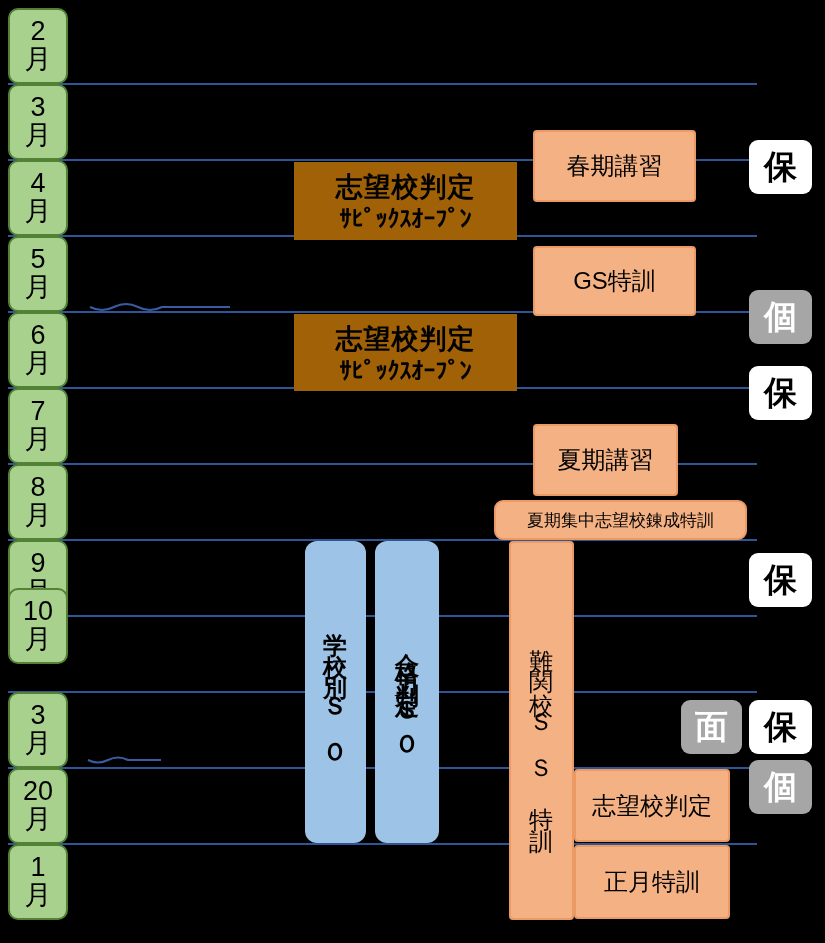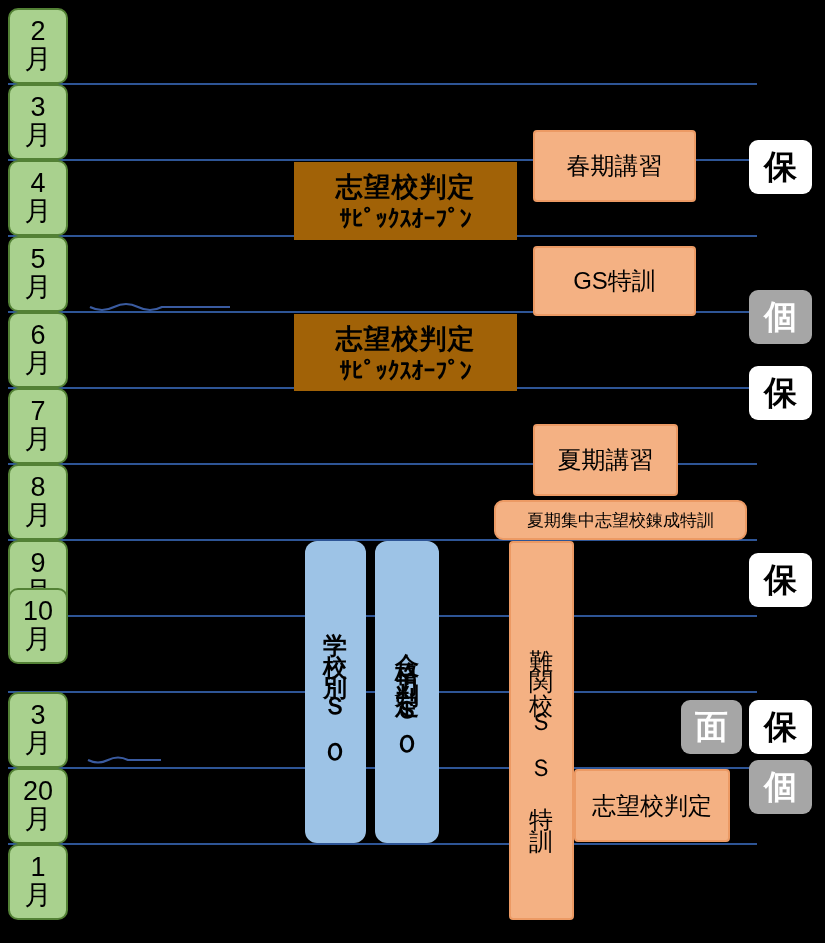--- a/index.html
+++ b/index.html
@@ -120,20 +120,21 @@
 
   <div class="vblue vtext" style="left:305px; top:541px; width:61px; height:302px; line-height:61px; letter-spacing:22px;">学校別ＳＯ</div>
   <div class="vblue vtext" style="left:375px; top:541px; width:64px; height:302px; line-height:64px; letter-spacing:10px;">合格力判定ＳＯ</div>
 
   <div class="orangebox" style="left:533px; top:130px; width:163px; height:72px;">春期講習</div>
   <div class="orangebox" style="left:533px; top:246px; width:163px; height:70px;">GS特訓</div>
   <div class="orangebox" style="left:533px; top:424px; width:145px; height:72px;">夏期講習</div>
   <div class="orangebox smalltext" style="left:494px; top:500px; width:253px; height:40px;">夏期集中志望校錬成特訓</div>
   <div class="orangebox vtext" style="left:509px; top:541px; width:65px; height:379px; line-height:61px; letter-spacing:22px; display:block;">難関校ＳＳ特訓</div>
   <div class="orangebox" style="left:574px; top:769px; width:156px; height:73px;">志望校判定</div>
+  <div class="orangebox" style="left:574px; top:845px; width:156px; height:74px;">正月特訓</div>
 
   <div class="badge badge-white" style="left:749px; top:140px;">保</div>
   <div class="badge badge-gray" style="left:749px; top:290px;">個</div>
   <div class="badge badge-white" style="left:749px; top:366px;">保</div>
   <div class="badge badge-white" style="left:749px; top:553px;">保</div>
   <div class="badge badge-gray" style="left:681px; top:700px; width:61px;">面</div>
   <div class="badge badge-white" style="left:749px; top:700px;">保</div>
   <div class="badge badge-gray" style="left:749px; top:760px;">個</div>
 
   <svg class="ink" style="left:88px; top:300px;" width="145" height="14">

